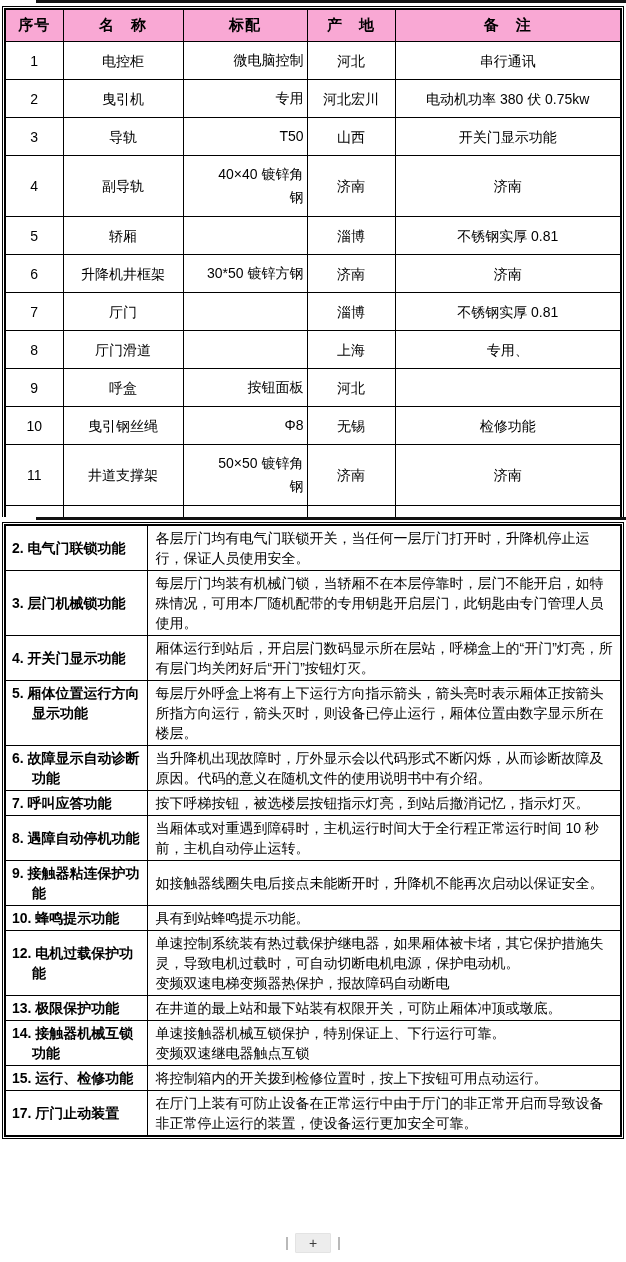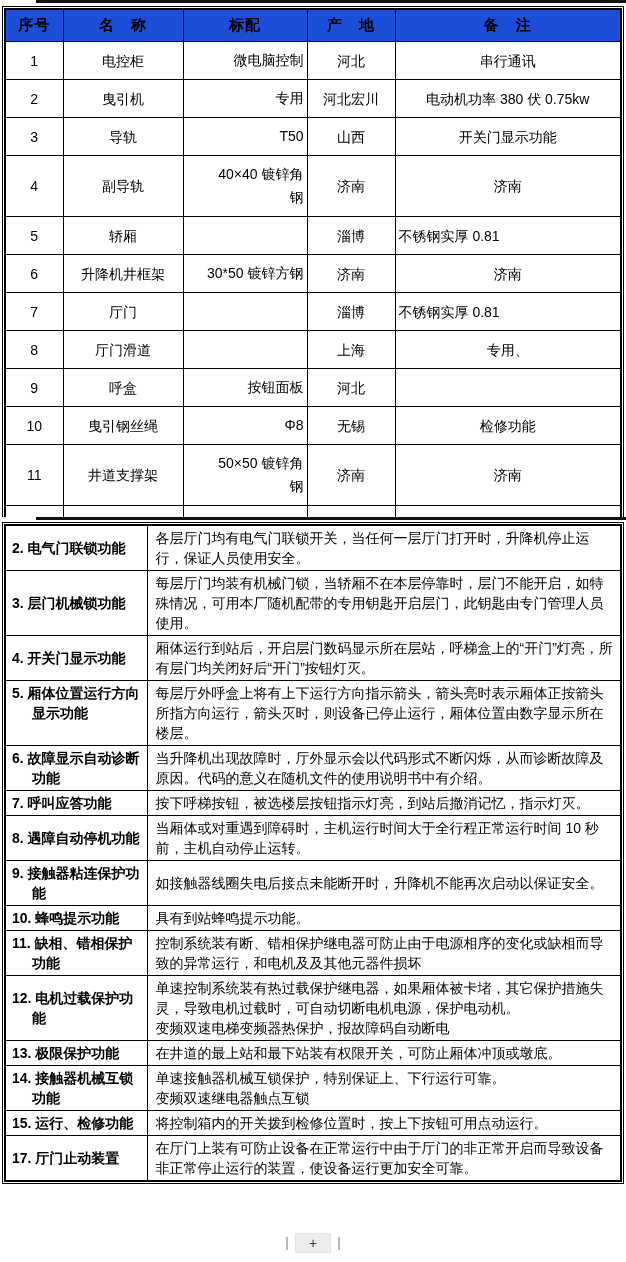--- a/index.html
+++ b/index.html
@@ -16,27 +16,27 @@
   .tbl-wrap.funcs{margin-top:2px;}
 
   table{width:100%;border-collapse:collapse;table-layout:fixed;}
   .tbl-wrap table{border:2px solid #000;}
   .tbl-wrap.parts table{border-bottom:none;}
 
   th,td{border:1px solid #000;font-size:14px;padding:1px 3px;overflow:hidden;}
 
   
   .parts th{
-    background:#1d4ed8;height:29px;font-size:15px;font-weight:bold;
+    background:#f9a8d4;height:29px;font-size:15px;font-weight:bold;
     text-align:center;letter-spacing:1px;
   }
   .parts td{height:35px;text-align:center;line-height:20px;}
   .parts tr.tall td{height:58px;}
   .parts td.spec{white-space:pre-line;line-height:23px;text-align:right;}
-  .parts td.note-left{text-align:left;}
+  .parts td.note-left{text-align:center;}
   .parts tr.sliver td{height:11px;border-bottom:none;padding:0;}
 
   
   .funcs td{text-align:left;vertical-align:middle;line-height:20px;}
   .funcs td.flabel{
     font-weight:bold;padding:2px 4px 2px 26px;text-indent:-20px;
   }
   .funcs td.fdesc{white-space:pre-line;padding:2px 6px 2px 8px;}
   .funcs tbody tr:nth-child(4) td{height:56px;vertical-align:top;}
 
@@ -207,24 +207,20 @@
         </tr>
         <tr>
           <td class="flabel">9. 接触器粘连保护功能</td>
           <td class="fdesc">如接触器线圈失电后接点未能断开时，升降机不能再次启动以保证安全。</td>
         </tr>
         <tr>
           <td class="flabel">10. 蜂鸣提示功能</td>
           <td class="fdesc">具有到站蜂鸣提示功能。</td>
         </tr>
         <tr>
-          <td class="flabel">11. 缺相、错相保护功能</td>
-          <td class="fdesc">控制系统装有断、错相保护继电器可防止由于电源相序的变化或缺相而导致的异常运行，和电机及及其他元器件损坏</td>
-        </tr>
-        <tr>
           <td class="flabel">12. 电机过载保护功能</td>
           <td class="fdesc">单速控制系统装有热过载保护继电器，如果厢体被卡堵，其它保护措施失灵，导致电机过载时，可自动切断电机电源，保护电动机。
 变频双速电梯变频器热保护，报故障码自动断电</td>
         </tr>
         <tr>
           <td class="flabel">13. 极限保护功能</td>
           <td class="fdesc">在井道的最上站和最下站装有权限开关，可防止厢体冲顶或墩底。</td>
         </tr>
         <tr>
           <td class="flabel">14. 接触器机械互锁功能</td>

